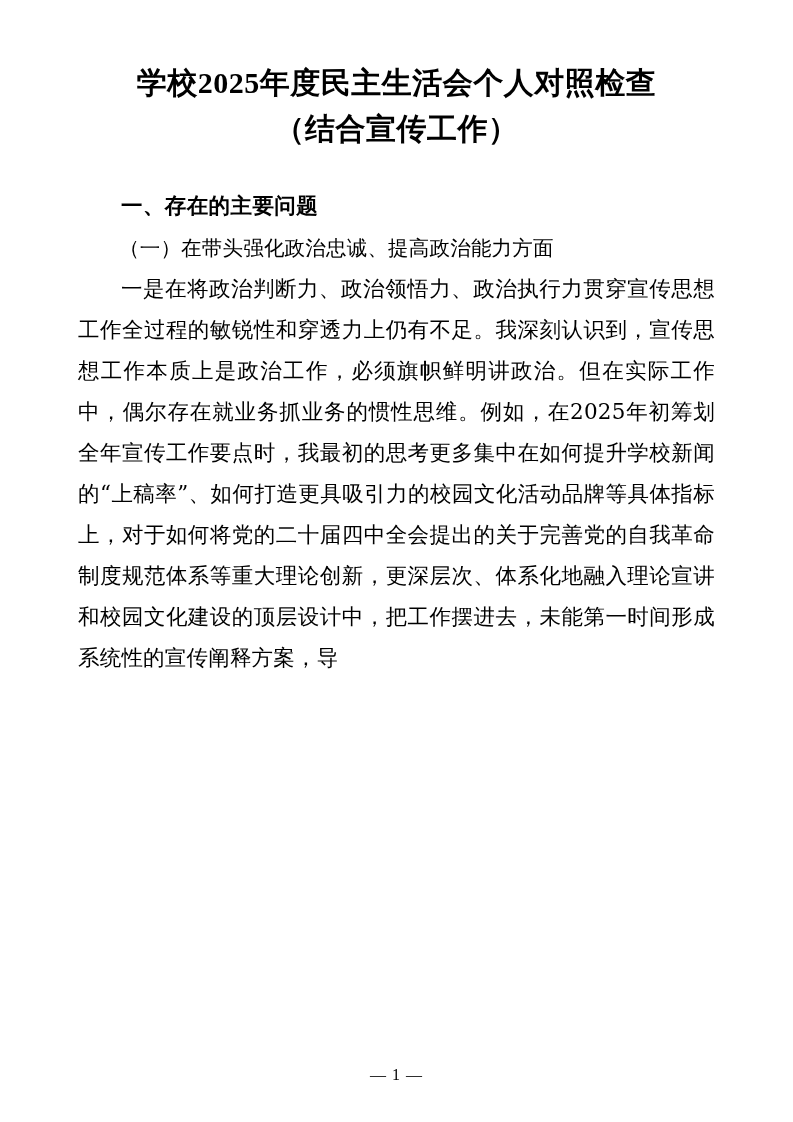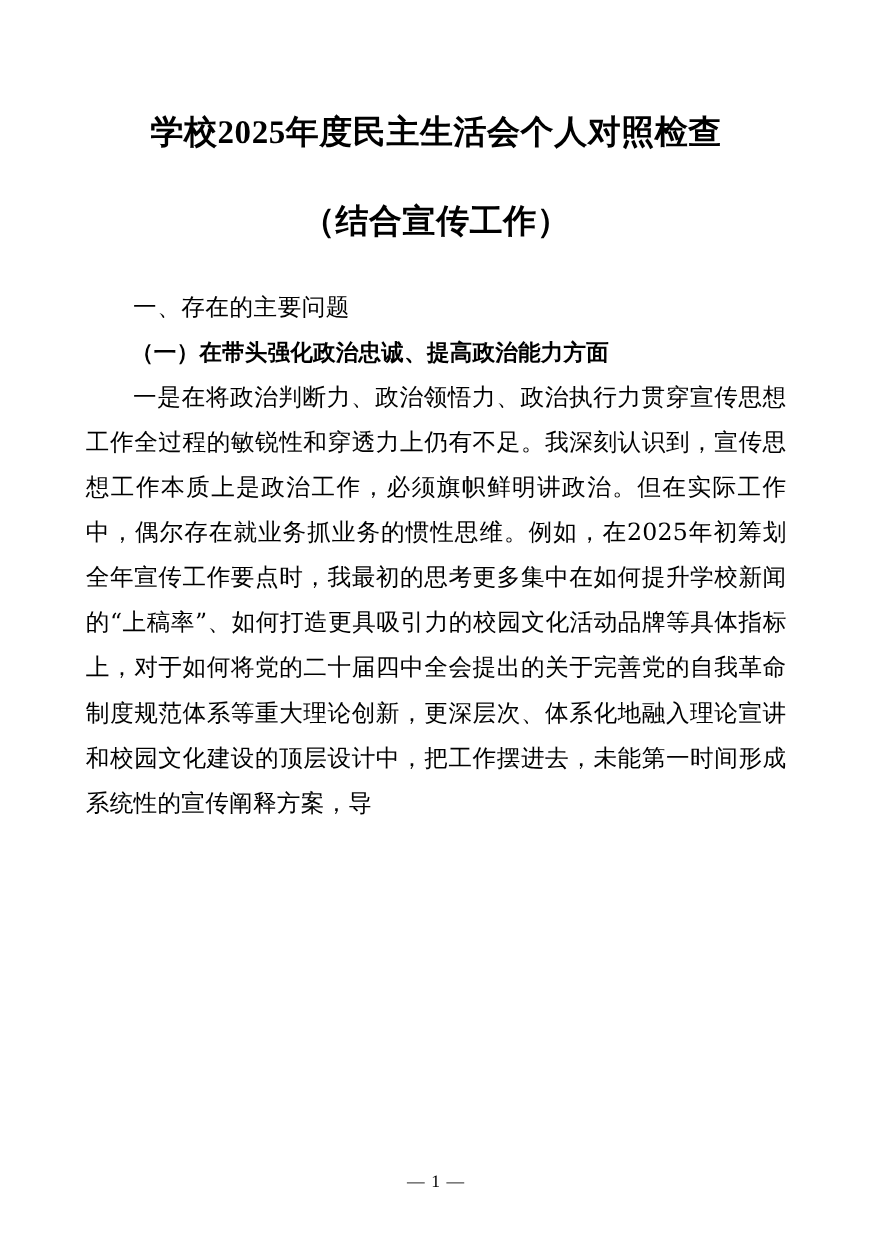--- a/index.html
+++ b/index.html
@@ -12,61 +12,60 @@
     height: 1122px;
     font-family: "Liberation Serif", "DejaVu Serif", serif;
     color: #000000;
     position: relative;
     overflow: hidden;
   }
   .page {
     box-sizing: border-box;
     width: 793px;
     height: 1122px;
-    padding: 98px 78px 40px 78px;
+    padding: 60px 78px 40px 78px;
     position: relative;
   }
   .doc-title {
     text-align: center;
     font-size: 30px;
     font-weight: bold;
     line-height: 46px;
     letter-spacing: 0.5px;
     margin: 0 0 34px 0;
     font-family: "Liberation Serif", "DejaVu Serif", serif;
   }
   .doc-title .line2 {
     display: block;
-    margin-top: 35px;
   }
   p.body-par {
     font-size: 21.5px;
     line-height: 41px;
     margin: 0;
     text-indent: 2em;
     text-align: justify;
     text-justify: inter-ideograph;
     font-family: "DejaVu Serif", "Liberation Serif", serif;
     letter-spacing: 0.2px;
   }
   p.heading-1 {
     font-size: 21.5px;
     line-height: 41px;
     margin: 0;
     text-indent: 2em;
-    font-weight: normal;
+    font-weight: bold;
     font-family: "Liberation Sans", sans-serif;
     letter-spacing: 0.4px;
   }
   p.heading-2 {
     font-size: 20.5px;
     line-height: 41px;
     margin: 0;
     text-indent: 2em;
-    font-weight: bold;
+    font-weight: normal;
     font-family: "Liberation Sans", sans-serif;
     letter-spacing: 0.2px;
   }
   .page-number {
     position: absolute;
     bottom: 38px;
     left: 0;
     width: 793px;
     text-align: center;
     font-size: 16px;

